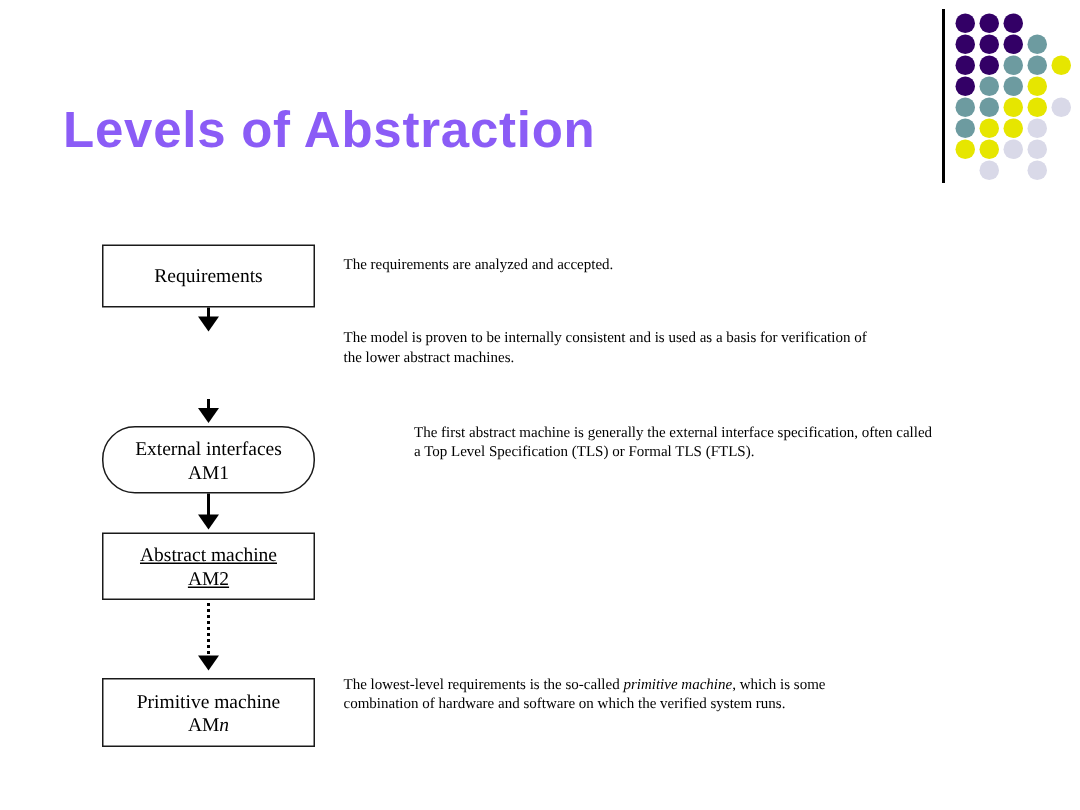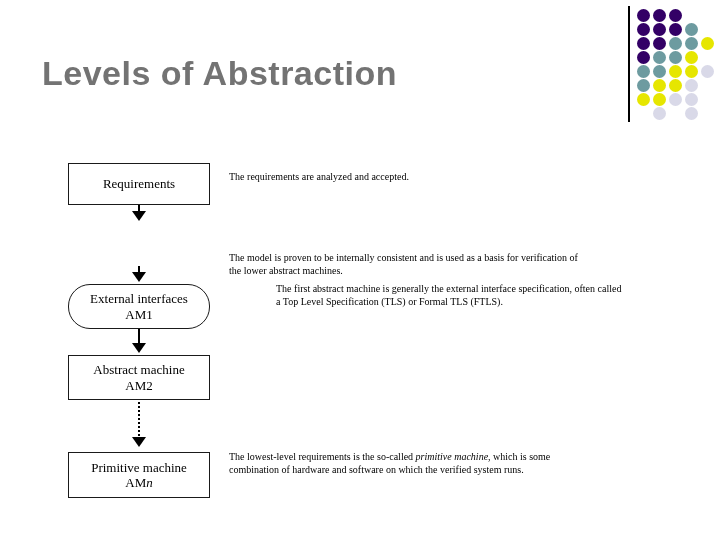--- a/index.html
+++ b/index.html
@@ -35,25 +35,25 @@
     position: absolute;
     width: 13px;
     height: 13px;
     border-radius: 50%;
   }
 
   
   #page-title {
     position: absolute;
     left: 42px;
-    top: 54px;
+    top: 68px;
     font-family: "Liberation Sans", sans-serif;
     font-size: 34px;
     font-weight: bold;
-    color: #737373;
+    color: #8b5cf6;
     letter-spacing: 0.5px;
     white-space: nowrap;
   }
 
   
   #diagram {
     position: absolute;
     left: 0;
     top: 0;
     width: 601px;
@@ -164,34 +164,34 @@
   <div class="arrow" style="top:266px; height:12px;"></div>
   <div class="arrow-head" style="top:272px;"></div>
 
   <div class="flow-box" style="top:284px; height:45px;border-radius:22px;">
     <span>External interfaces</span>
     <span class="box-line2">AM1</span>
   </div>
   <div class="arrow" style="top:329px; height:19px;"></div>
   <div class="arrow-head" style="top:343px;"></div>
 
-  <div class="flow-box" style="top:355px; height:45px;">
+  <div class="flow-box" style="top:355px; height:45px;text-decoration:underline;">
     <span>Abstract machine</span>
     <span class="box-line2">AM2</span>
   </div>
   <div class="arrow dotted" style="top:402px; height:38px;"></div>
   <div class="arrow-head" style="top:437px;"></div>
 
   <div class="flow-box" style="top:452px; height:46px;">
     <span>Primitive machine</span>
     <span class="box-line2"><span>AM</span><span class="ital">n</span></span>
   </div>
 
   <div class="desc" style="top:170px;">The requirements are analyzed and accepted.</div>
 
-  <div class="desc" style="top:219px;margin-top:32px;">The model is proven to be internally consistent and is used as a basis for verification of the lower abstract machines.</div>
+  <div class="desc" style="top:219px;">The model is proven to be internally consistent and is used as a basis for verification of the lower abstract machines.</div>
 
   <div class="desc" style="top:282px;margin-left:47px;">The first abstract machine is generally the external interface specification, often called a Top Level Specification (TLS) or Formal TLS (FTLS).</div>
 
 
   <div class="desc" style="top:450px; width: 360px;"><span>The lowest-level requirements is the so-called </span><span class="ital">primitive machine</span><span>, which is some combination of hardware and software on which the verified system runs.</span></div>
 
 </div>
 
 </body></html>

